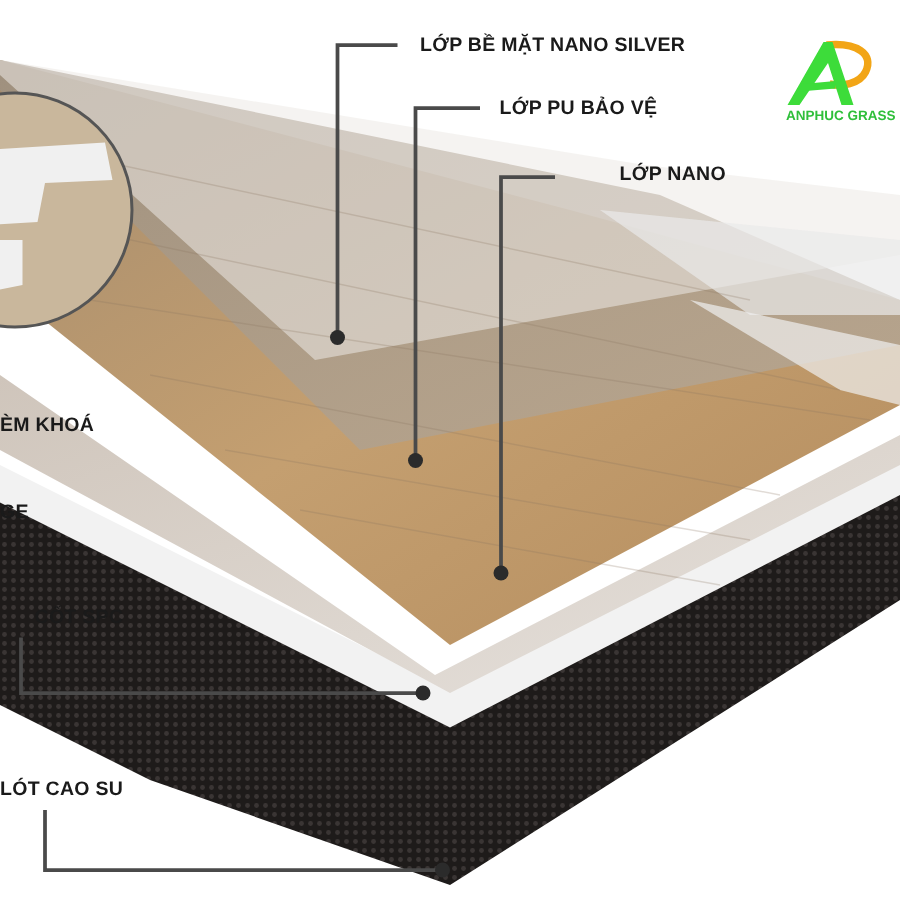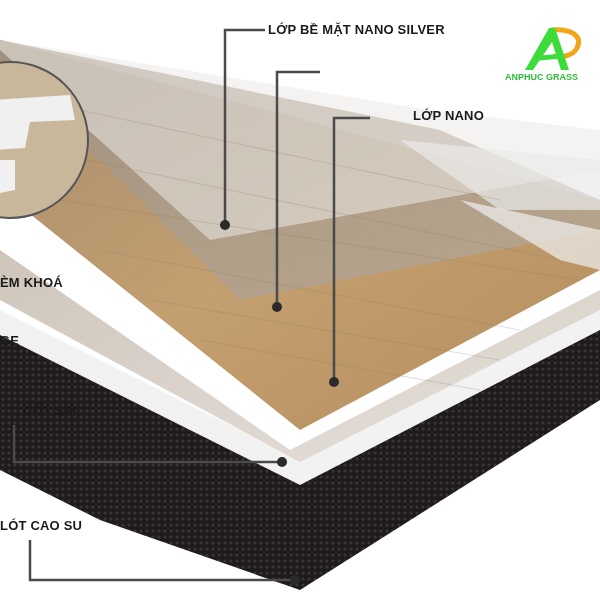--- a/index.html
+++ b/index.html
@@ -1,20 +1,20 @@
 <!DOCTYPE html>
 <html><head>
 <meta charset="utf-8">
 <style>
   html,body{margin:0;padding:0;background:#fff;}
   .stage{position:relative;width:600px;height:600px;overflow:hidden;background:#fff;font-family:"Liberation Sans",sans-serif;}
   svg.art{position:absolute;left:0;top:0;}
   .lbl{position:absolute;font-weight:bold;font-size:13px;color:#1a1a1a;white-space:nowrap;letter-spacing:0.2px;}
   .logo{position:absolute;left:505px;top:24px;width:92px;height:64px;}
-  .logo-text{position:absolute;left:0;top:48px;width:92px;text-align:left;font-size:9px;font-weight:bold;color:#2fbf3a;}
+  .logo-text{position:absolute;left:0;top:48px;width:92px;text-align:right;font-size:9px;font-weight:bold;color:#2fbf3a;}
 </style>
 </head>
 <body>
 
 <div class="stage">
   <svg class="art" width="600" height="600" viewBox="0 0 600 600">
     <defs>
       <pattern id="dots" width="6" height="6" patternUnits="userSpaceOnUse">
         <rect width="6" height="6" fill="#1e1b1a"></rect>
         <circle cx="3" cy="3" r="1.6" fill="#3a3534"></circle>
@@ -71,21 +71,22 @@
     </g>
     <g fill="#2b2b2b">
       <circle cx="225" cy="225" r="5"></circle>
       <circle cx="277" cy="307" r="5"></circle>
       <circle cx="334" cy="382" r="5"></circle>
       <circle cx="282" cy="462" r="5"></circle>
       <circle cx="295" cy="580" r="5"></circle>
     </g>
   </svg>
 
-  <div class="lbl" style="left:268px;top:22px;text-align:right;">LỚP BỀ MẶT NANO SILVER</div>
+  <div class="lbl" style="left:280px;top:22px;text-align:right;">LỚP BỀ MẶT NANO SILVER</div>
+  <div class="lbl" style="left:333px;top:64px;">LỚP PU BẢO VỆ</div>
   <div class="lbl" style="left:413px;top:108px;">LỚP NANO</div>
   <div class="lbl" style="left:0px;top:275px;">ÈM KHOÁ</div>
   <div class="lbl" style="left:0px;top:297px;margin-top:36px;">GE</div>
   <div class="lbl" style="left:0px;top:403px;padding-left:23px;">CỐT SPC</div>
   <div class="lbl" style="left:0px;top:518px;">LÓT CAO SU</div>
 
   <div class="logo">
     <svg width="92" height="50" viewBox="0 0 92 50">
       <path d="M46,6 C66,4 78,12 72,24 C68,32 56,34 48,32" stroke="#f2a516" stroke-width="5" fill="none"></path>
       <polygon points="44,4 50,4 64,46 56,46 47,18 28,46 20,46" fill="#3ddc3a"></polygon>

